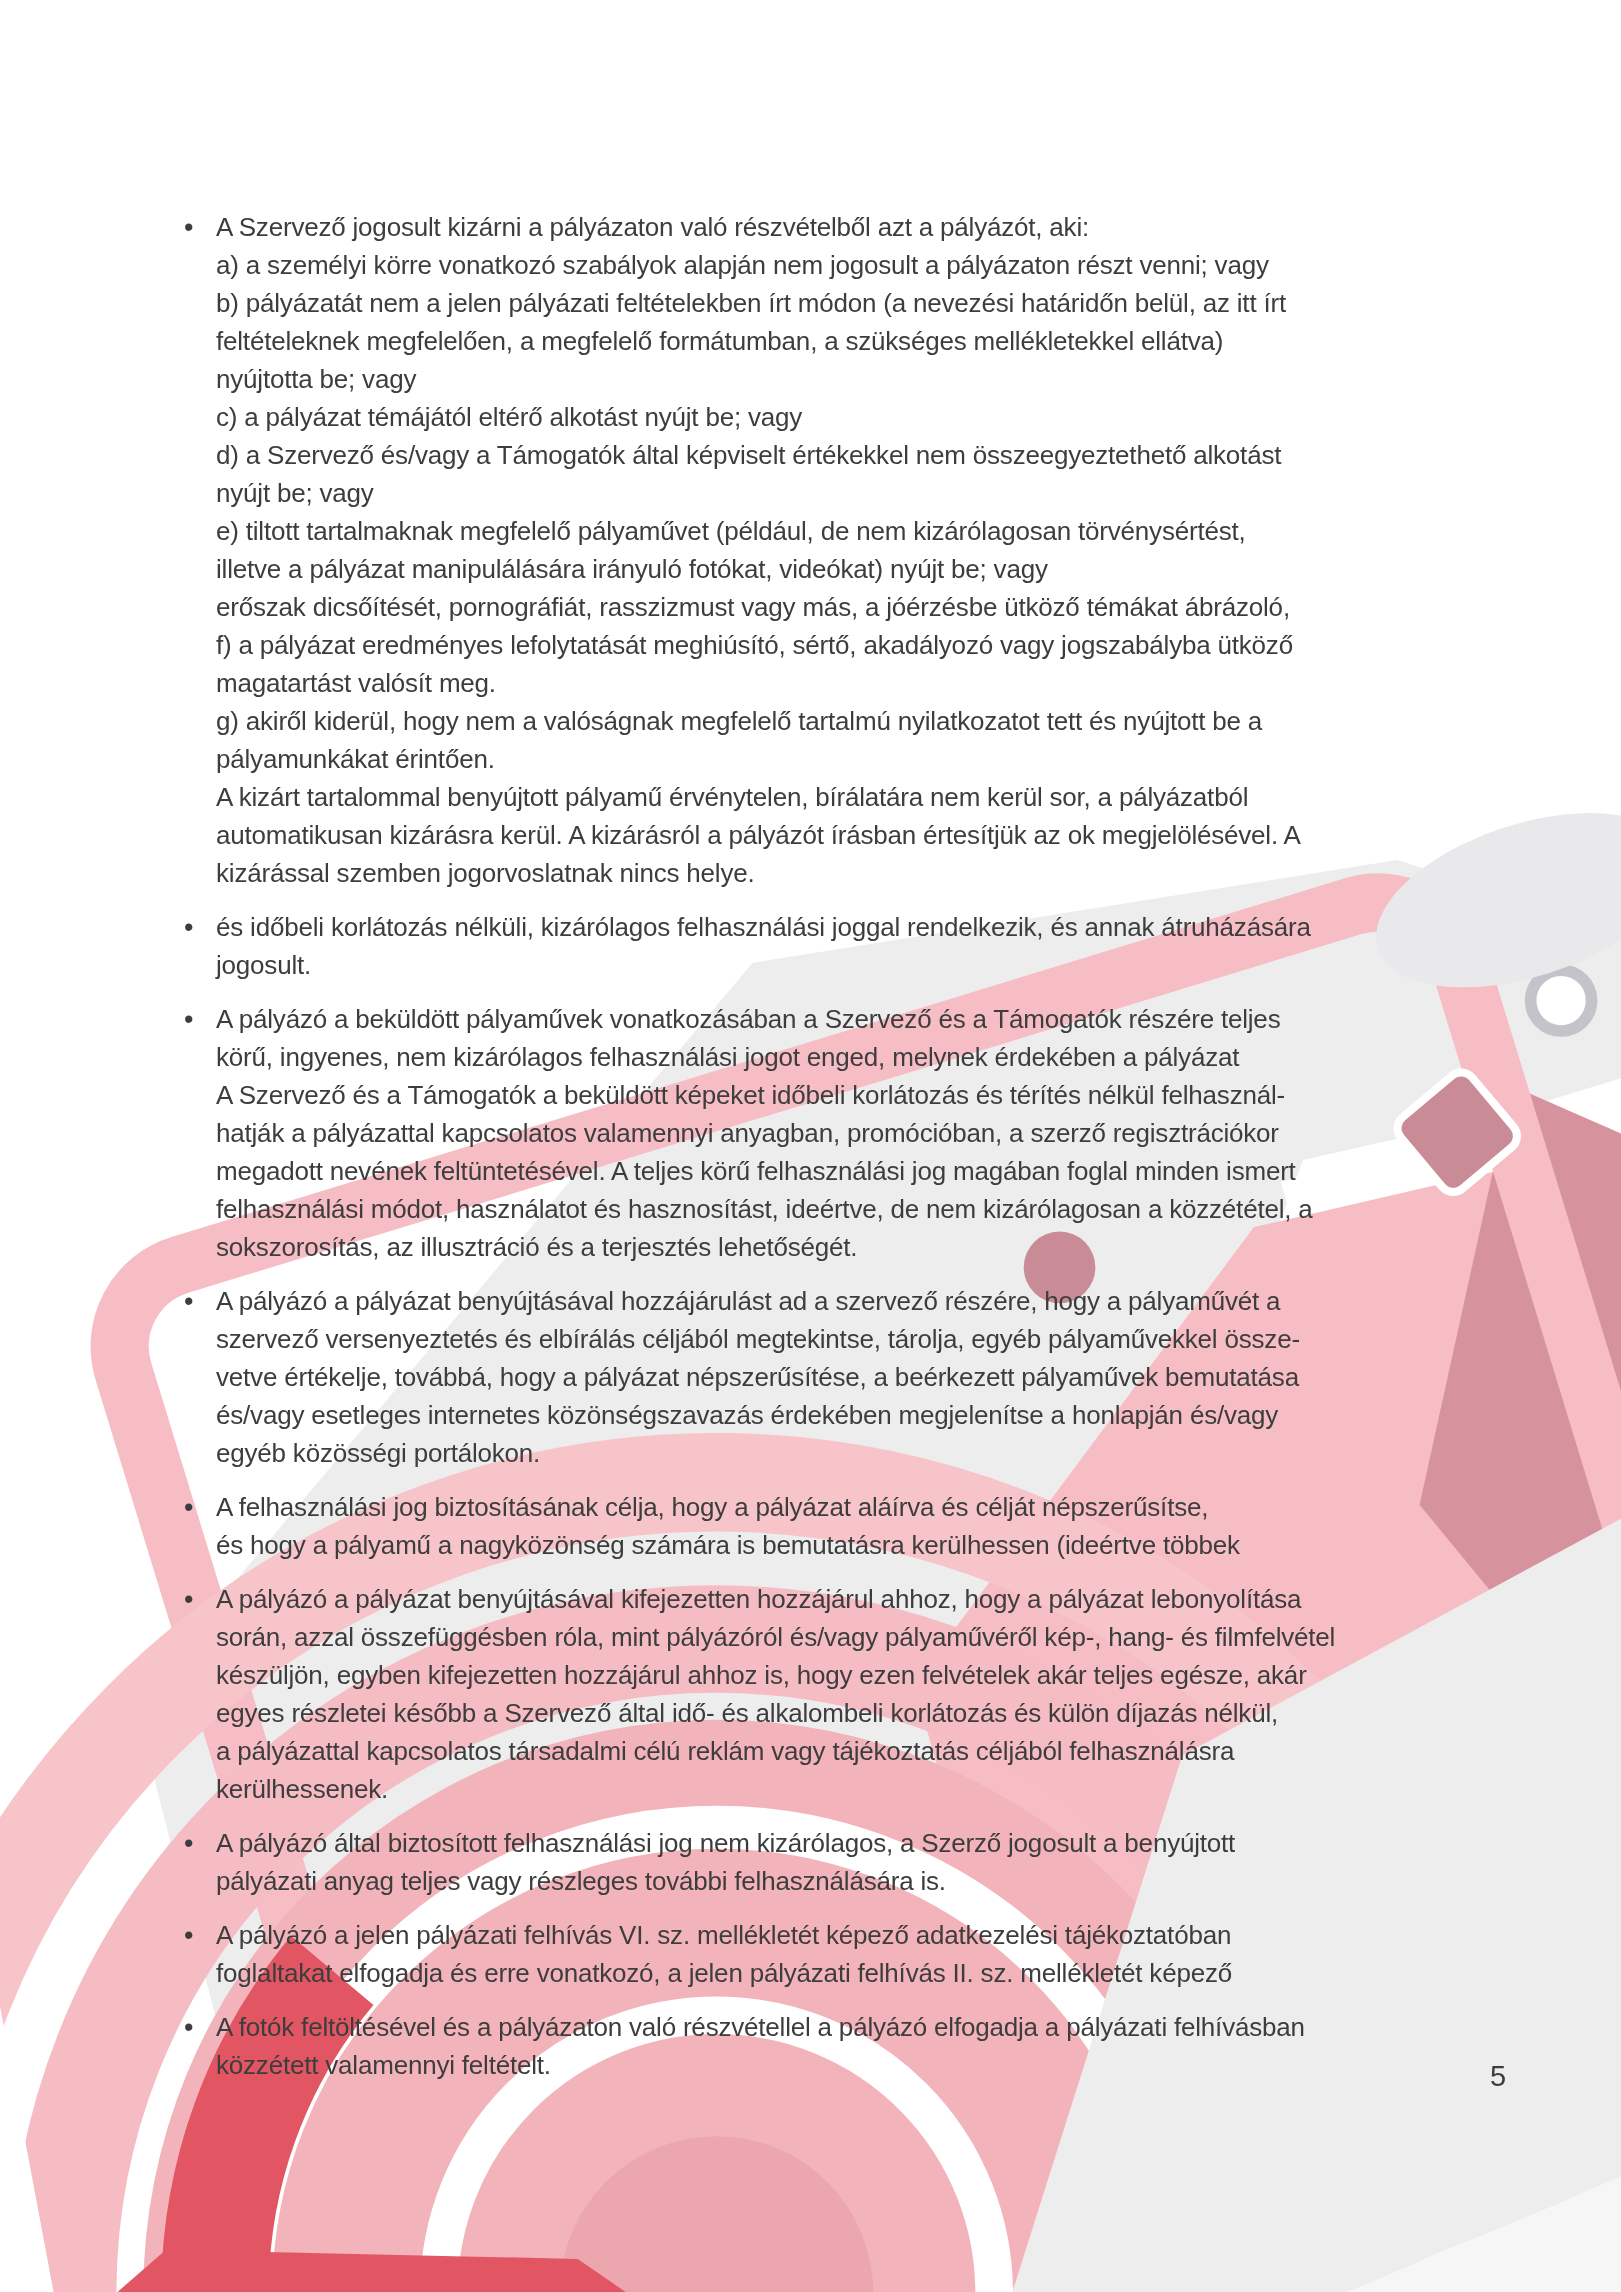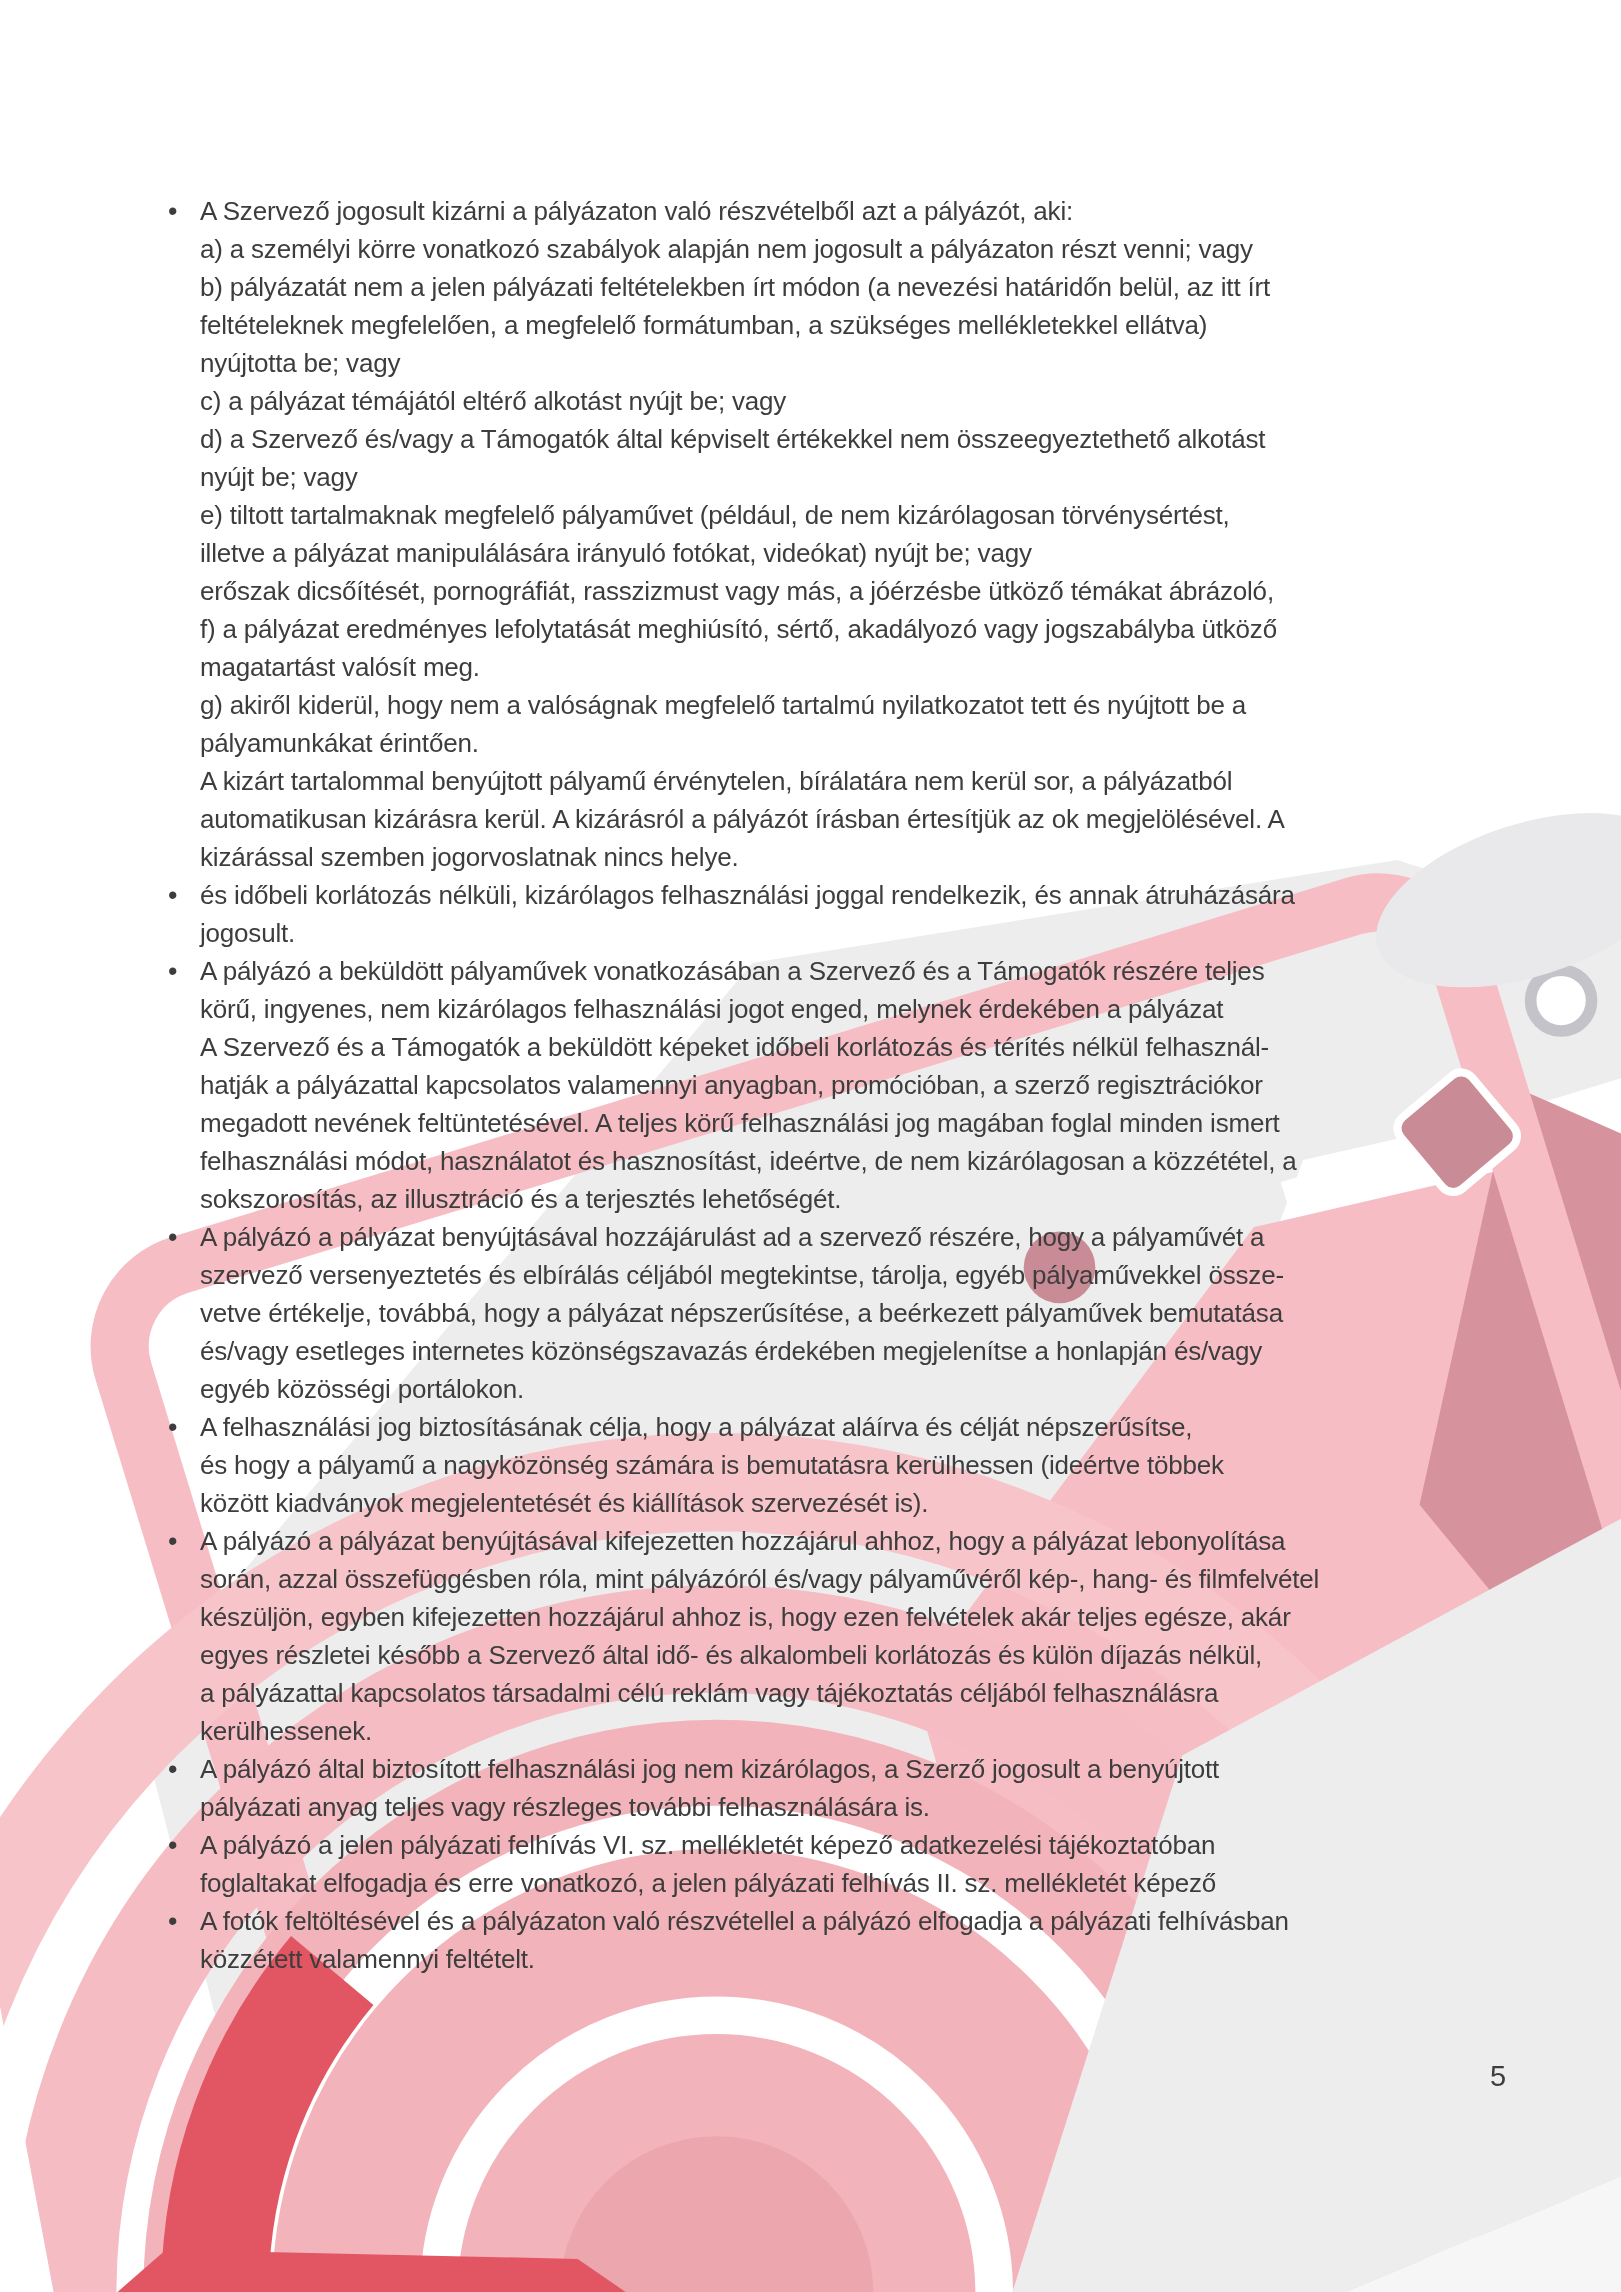--- a/index.html
+++ b/index.html
@@ -12,21 +12,21 @@
     color:#3d3d3d;
   }
   .watermark{
     position:absolute;left:0;top:0;width:1622px;height:2293px;
     pointer-events:none;
   }
   .content{
     position:absolute;left:200px;top:192px;width:1325px;
   }
   ul.bullets{list-style:none;margin:0;padding:0;}
-  ul.bullets li{position:relative;margin:0;padding:0;}
+  ul.bullets li{position:relative;margin:16px;padding:0;}
   ul.bullets li::before{
     content:"\2022";
     position:absolute;left:-32px;top:0;
     font-size:27px;line-height:38px;color:#3d3d3d;
   }
   .line{
     font-size:26px;
     line-height:38px;
     letter-spacing:-0.2px;
     white-space:nowrap;
@@ -118,21 +118,20 @@
         <li>
           <div class="line">A pályázó a pályázat benyújtásával hozzájárulást ad a szervező részére, hogy a pályaművét a</div>
           <div class="line">szervező versenyeztetés és elbírálás céljából megtekintse, tárolja, egyéb pályaművekkel össze-</div>
           <div class="line">vetve értékelje, továbbá, hogy a pályázat népszerűsítése, a beérkezett pályaművek bemutatása</div>
           <div class="line">és/vagy esetleges internetes közönségszavazás érdekében megjelenítse a honlapján és/vagy</div>
           <div class="line">egyéb közösségi portálokon.</div>
         </li>
         <li>
           <div class="line">A felhasználási jog biztosításának célja, hogy a pályázat aláírva és célját népszerűsítse,</div>
           <div class="line">és hogy a pályamű a nagyközönség számára is bemutatásra kerülhessen (ideértve többek</div>
-          <div class="line">között kiadványok megjelentetését és kiállítások szervezését is).</div>
         </li>
         <li>
           <div class="line">A pályázó a pályázat benyújtásával kifejezetten hozzájárul ahhoz, hogy a pályázat lebonyolítása</div>
           <div class="line">során, azzal összefüggésben róla, mint pályázóról és/vagy pályaművéről kép-, hang- és filmfelvétel</div>
           <div class="line">készüljön, egyben kifejezetten hozzájárul ahhoz is, hogy ezen felvételek akár teljes egésze, akár</div>
           <div class="line">egyes részletei később a Szervező által idő- és alkalombeli korlátozás és külön díjazás nélkül,</div>
           <div class="line">a pályázattal kapcsolatos társadalmi célú reklám vagy tájékoztatás céljából felhasználásra</div>
           <div class="line">kerülhessenek.</div>
         </li>
         <li>

